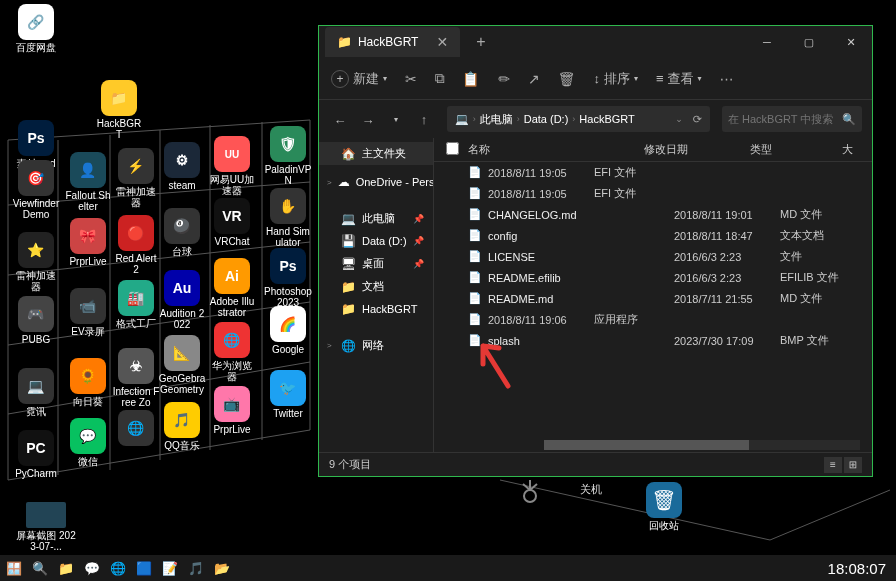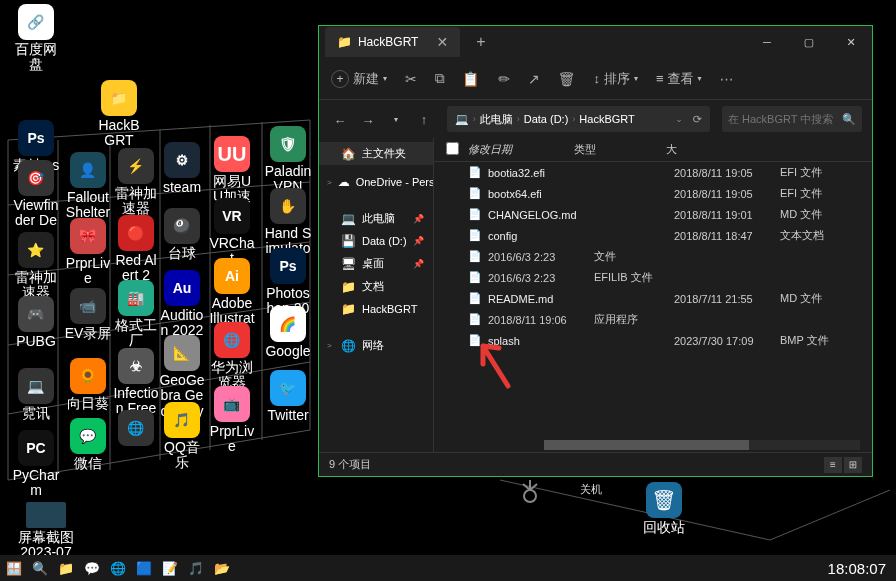--- a/index.html
+++ b/index.html
@@ -2,21 +2,21 @@
 <html><head>
 <meta charset="utf-8">
 <style>
 * { margin: 0; padding: 0; box-sizing: border-box; font-family: "Segoe UI", "Microsoft YaHei", sans-serif; }
 body { width: 896px; height: 581px; background: #000; color: #fff; overflow: hidden; position: relative; }
 
 
 .desktop { position: absolute; inset: 0; }
 .desktop-icon { position: absolute; width: 48px; text-align: center; cursor: pointer; }
 .desktop-icon .ico { width: 36px; height: 36px; margin: 0 auto 2px; border-radius: 8px; display: flex; align-items: center; justify-content: center; font-size: 20px; }
-.desktop-icon .lbl { font-size: 14px; color: #fff; word-break: break-all; line-height: 1.1; text-shadow: 0 1px 2px #000; }
+.desktop-icon .lbl { font-size: 10px; color: #fff; word-break: break-all; line-height: 1.1; text-shadow: 0 1px 2px #000; }
 
 
 .explorer { position: absolute; left: 318px; top: 25px; width: 555px; height: 452px; background: #1e1e1e; border: 1px solid #2fb84d; display: flex; flex-direction: column; font-size: 12px; }
 .titlebar { display: flex; align-items: center; height: 32px; background: #1e1e1e; }
 .tab { display: flex; align-items: center; gap: 6px; padding: 0 12px; height: 30px; background: #2d2d2d; border-radius: 4px 4px 0 0; margin-left: 6px; }
 .tab .fold { color: #ffca28; font-size: 12px; }
 .tab-close { color: #aaa; cursor: pointer; font-size: 14px; margin-left: 12px; }
 .newtab { color: #aaa; margin-left: 16px; cursor: pointer; font-size: 16px; }
 .winctrl { margin-left: auto; display: flex; }
 .winctrl div { width: 42px; height: 32px; display: flex; align-items: center; justify-content: center; color: #ccc; cursor: pointer; font-size: 11px; }
@@ -39,21 +39,21 @@
 .sidebar { width: 115px; border-right: 1px solid #333; padding: 4px 0; font-size: 11px; overflow-y: auto; }
 .sidebar-item { display: flex; align-items: center; gap: 6px; padding: 4px 8px; cursor: pointer; white-space: nowrap; }
 .sidebar-item .chev { font-size: 8px; color: #888; width: 8px; }
 .sidebar-item .sicon { font-size: 12px; }
 .sidebar-item.home { background: #2d2d2d; }
 
 .content { flex: 1; display: flex; flex-direction: column; overflow: hidden; }
 .columns { display: flex; padding: 4px 0 4px 12px; font-size: 11px; color: #ccc; border-bottom: 1px solid #333; }
 .col-check { width: 22px; }
 .col-name { flex: 1; }
-.col-date { width: 106px; font-style: italic; }
+.col-date { width: 106px; }
 .col-type { width: 92px; }
 .col-size { width: 30px; }
 
 .filelist { flex: 1; overflow: auto; }
 .file-row { display: flex; align-items: center; padding: 3px 0 3px 12px; font-size: 11px; cursor: pointer; }
 .file-row .col-check { width: 22px; }
 .file-row .ficon { width: 14px; margin-right: 6px; color: #ddd; font-size: 11px; }
 .file-row .fname { flex: 1; color: #eee; }
 .file-row .fdate { width: 106px; color: #ccc; }
 .file-row .ftype { width: 92px; color: #ccc; }
@@ -188,21 +188,21 @@
       </div>
       <div class="desktop-icon" style="left: 158px; top: 335px;">
         <div class="ico" style="background:#888;color:#fff;font-size:14px;font-weight:bold">📐</div>
         <div class="lbl">GeoGebra Geometry</div>
       </div>
       <div class="desktop-icon" style="left: 158px; top: 402px;">
         <div class="ico" style="background:#ffcc00;color:#fff;font-size:14px;font-weight:bold">🎵</div>
         <div class="lbl">QQ音乐</div>
       </div>
       <div class="desktop-icon" style="left: 208px; top: 136px;">
-        <div class="ico" style="background:#f55;color:#fff;font-size:20px;font-weight:bold">UU</div>
+        <div class="ico" style="background:#f55;color:#fff;font-size:10px;font-weight:bold">UU</div>
         <div class="lbl">网易UU加速器</div>
       </div>
       <div class="desktop-icon" style="left: 208px; top: 198px;">
         <div class="ico" style="background:#111;color:#fff;font-size:14px;font-weight:bold">VR</div>
         <div class="lbl">VRChat</div>
       </div>
       <div class="desktop-icon" style="left: 208px; top: 258px;">
         <div class="ico" style="background:#ff9a00;color:#fff;font-size:14px;font-weight:bold">Ai</div>
         <div class="lbl">Adobe Illustrator</div>
       </div>
@@ -352,62 +352,63 @@
         </div>
         <div class="sidebar-item" style="margin-top: 14px;">
           <span class="chev">&gt;</span>
           <span class="sicon">🌐</span>
           <span>网络</span>
         </div>
       </div>
     <div class="content">
       <div class="columns">
         <div class="col-check"><input type="checkbox" style="accent-color: rgb(85, 85, 85);"></div>
+        <div class="col-name">名称</div>
         <div class="col-date">修改日期</div>
         <div class="col-type">类型</div>
         <div class="col-size">大</div>
       </div>
       <div class="filelist" id="filelist">
           <div class="file-row">
             <div class="col-check"></div>
             <span class="ficon">📄</span>
-            <span class="fname">bootia32.efi</span>
             <span class="fdate">2018/8/11 19:05</span>
             <span class="ftype">EFI 文件</span>
           </div>
           <div class="file-row">
             <div class="col-check"></div>
             <span class="ficon">📄</span>
-            <span class="fname">bootx64.efi</span>
             <span class="fdate">2018/8/11 19:05</span>
             <span class="ftype">EFI 文件</span>
           </div>
           <div class="file-row">
             <div class="col-check"></div>
             <span class="ficon">📄</span>
             <span class="fname">CHANGELOG.md</span>
             <span class="fdate">2018/8/11 19:01</span>
             <span class="ftype">MD 文件</span>
           </div>
           <div class="file-row">
             <div class="col-check"></div>
             <span class="ficon">📄</span>
             <span class="fname">config</span>
             <span class="fdate">2018/8/11 18:47</span>
             <span class="ftype">文本文档</span>
           </div>
           <div class="file-row">
             <div class="col-check"></div>
             <span class="ficon">📄</span>
+            <span class="fname">LICENSE</span>
             <span class="fdate">2016/6/3 2:23</span>
             <span class="ftype">文件</span>
           </div>
           <div class="file-row">
             <div class="col-check"></div>
             <span class="ficon">📄</span>
+            <span class="fname">README.efilib</span>
             <span class="fdate">2016/6/3 2:23</span>
             <span class="ftype">EFILIB 文件</span>
           </div>
           <div class="file-row">
             <div class="col-check"></div>
             <span class="ficon">📄</span>
             <span class="fname">README.md</span>
             <span class="fdate">2018/7/11 21:55</span>
             <span class="ftype">MD 文件</span>
           </div>

